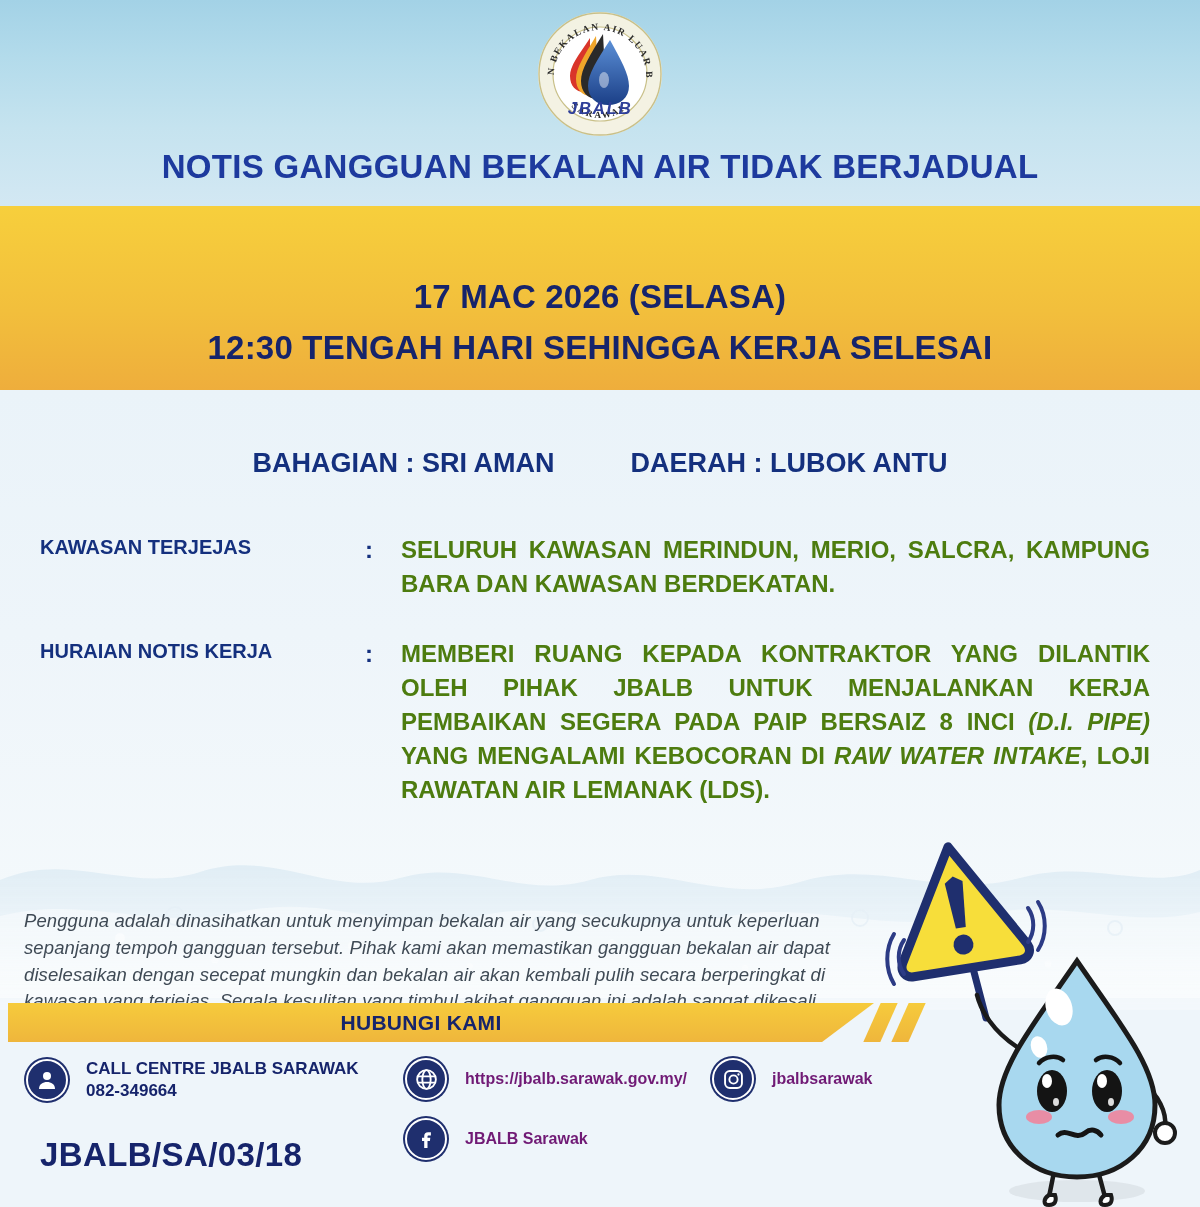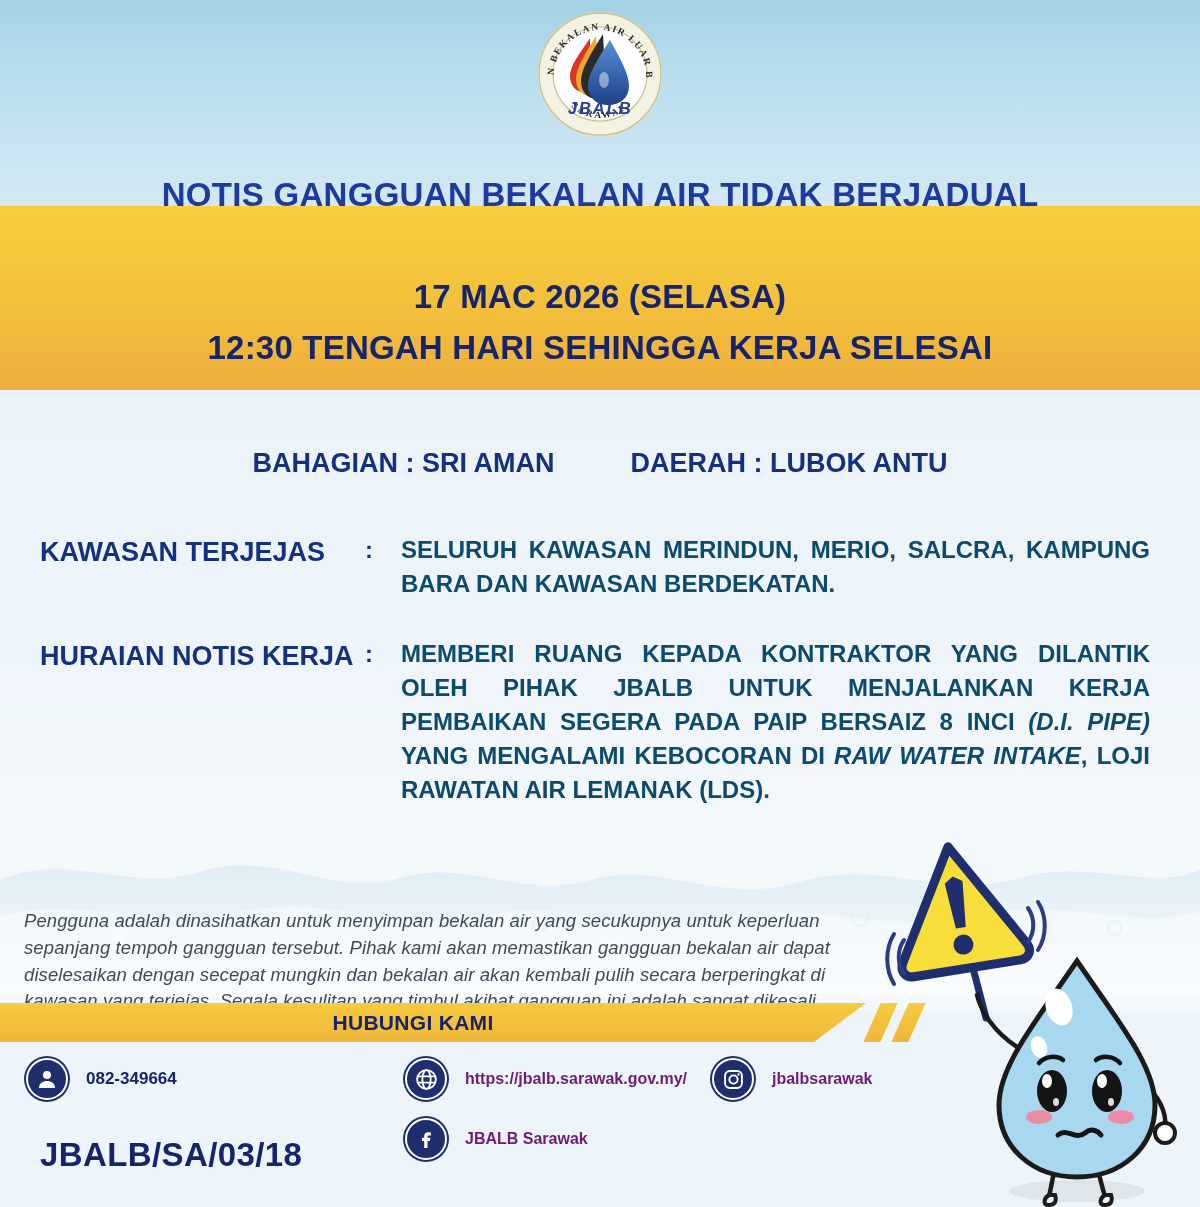--- a/index.html
+++ b/index.html
@@ -59,64 +59,63 @@
     position:absolute; left:0; top:8px; width:1200px;
     display:flex; justify-content:center;
   }
 
   
   .main-title {
     position:absolute; left:0; top:148px; width:1200px;
     text-align:center;
     font-size:33px; font-weight:bold; color:#1d3a9e;
     letter-spacing:.3px;
-    margin-top:28px;
   }
 
   
   .region-row {
     position:absolute; left:0; top:448px; width:1200px;
     display:flex; justify-content:center; gap:76px;
     font-size:27px; font-weight:bold; color:#14307e;
   }
 
   
   .details { position:absolute; left:40px; top:533px; width:1110px; }
   .det-row { display:flex; align-items:flex-start; margin-bottom:36px; }
   .det-label {
     width:325px; flex:0 0 325px;
-    font-size:27px; font-weight:bold; color:#14307e;
+    font-size:20px; font-weight:bold; color:#14307e;
     line-height:1.42;
   }
   .det-colon {
     width:36px; flex:0 0 36px;
     font-size:24px; font-weight:bold; color:#14307e;
     line-height:1.42;
   }
   .det-value {
     flex:1;
-    font-size:24px; font-weight:bold; color:#0c4a6e;
+    font-size:24px; font-weight:bold; color:#4d7c0f;
     line-height:1.42;
     text-align:justify;
     text-align-last:left;
     hyphens:none;
   }
   .det-value i { }
 
   
   .advisory {
     position:absolute; left:24px; top:908px; width:830px;
     font-size:18.5px; font-style:italic; color:#3f4a55;
     line-height:1.45; letter-spacing:.1px;
     text-align:left;
   }
 
   
   .contact-bar {
-    position:absolute; left:0; top:1003px; width:866px; height:39px;
+    position:absolute; left:8px; top:1003px; width:866px; height:39px;
     background:linear-gradient(180deg,#f6cb3c 0%,#efb63c 100%);
     clip-path:polygon(0 0, 100% 0, 94% 100%, 0 100%);
     display:flex; align-items:center; justify-content:center;
   }
   .contact-bar span {
     color:#16246b; font-weight:bold; font-size:21px;
     margin-right:40px; letter-spacing:.3px;
   }
   .slash {
     position:absolute; top:1003px; height:39px; width:17px;
@@ -303,20 +302,21 @@
   <div class="contacts">
 
     <div class="c-item pos-call">
       <div class="c-icon">
         <svg width="24" height="24" viewBox="0 0 24 24" fill="#ffffff">
           <circle cx="12" cy="8" r="4"></circle>
           <path d="M4,21 C4,16 8,14 12,14 C16,14 20,16 20,21 Z"></path>
         </svg>
       </div>
       <div class="c-text">
+        <div class="l1">CALL CENTRE JBALB SARAWAK</div>
         <div class="l2">082-349664</div>
       </div>
     </div>
 
     <div class="c-item pos-web">
       <div class="c-icon">
         <svg width="25" height="25" viewBox="0 0 24 24" fill="none" stroke="#ffffff" stroke-width="1.8">
           <circle cx="12" cy="12" r="9"></circle>
           <ellipse cx="12" cy="12" rx="4" ry="9"></ellipse>
           <path d="M3.5,9 H20.5 M3.5,15 H20.5"></path>

